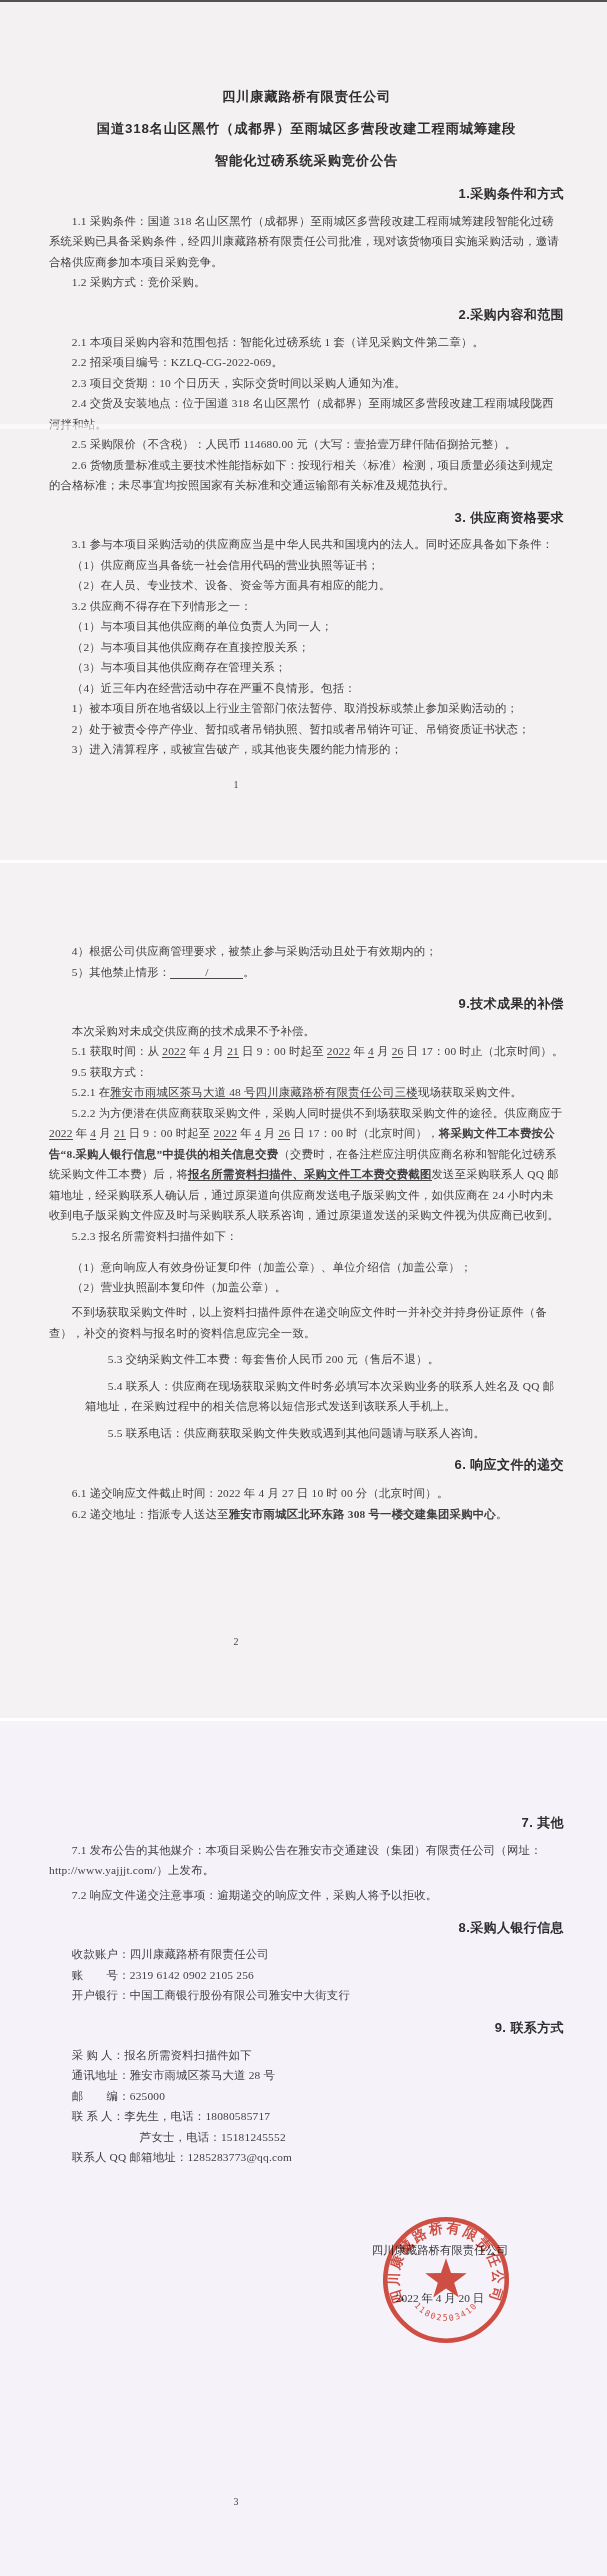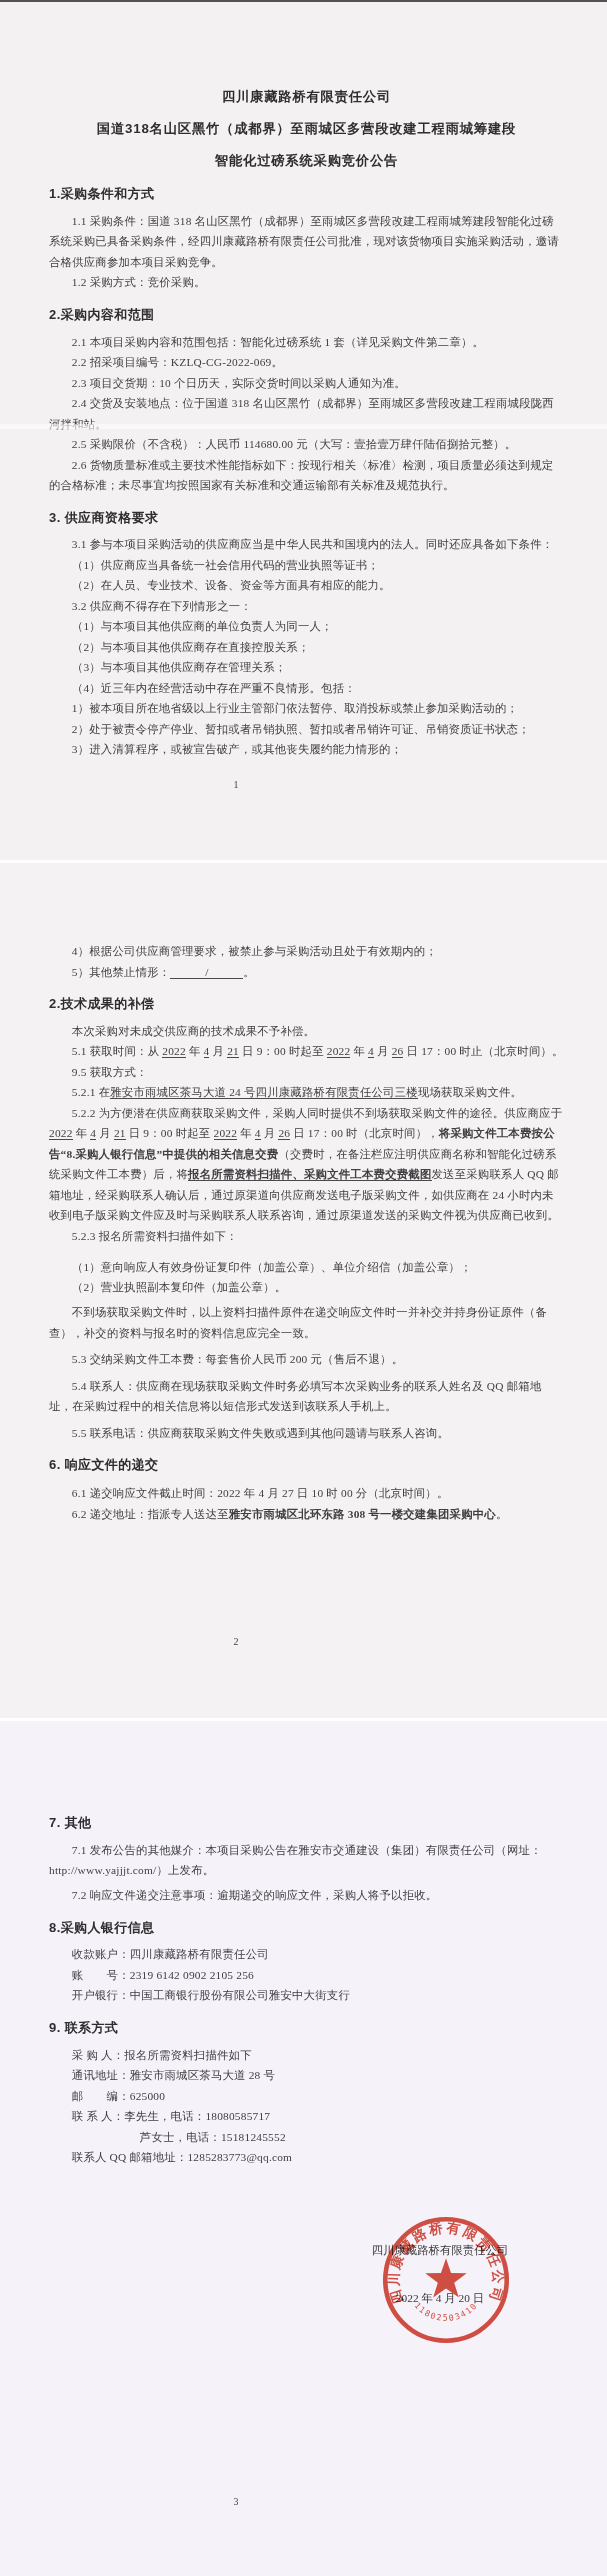--- a/index.html
+++ b/index.html
@@ -20,24 +20,25 @@
   .scan-band{position:absolute;left:0;width:607px;height:4.6px;background:rgba(255,255,255,0.55);}
   .title-line{
     text-align:center;font-weight:bold;font-size:13.3px;line-height:32px;
     color:#2e2d2f;font-family:"Liberation Sans","DejaVu Sans",sans-serif;
     letter-spacing:0.8px;
   }
   h2.sec-h{
     font-size:13px;line-height:26px;margin:3.8px 0 3.8px 0;font-weight:bold;
     color:#2e2d2f;font-family:"Liberation Sans","DejaVu Sans",sans-serif;
     letter-spacing:0.4px;
+    text-align:right;
   }
   h2.mt10{margin-top:9px;}
   p.para{margin:0;font-size:11.4px;line-height:20.5px;text-indent:2em;letter-spacing:0.2px;}
-  p.mt8{margin-top:6px;}
+  p.mt8{margin-top:6px;margin-left:36px;}
   p.mt14{margin-top:10.6px;}
   p.mt6{margin-top:4.6px;}
   .run-b{font-weight:bold;}
   .run-u{border-bottom:1.1px solid #4a484a;}
   .page-num{
     position:absolute;left:213px;width:46px;text-align:center;
     font-size:10px;color:#454345;
   }
   #page-1 .page-num{top:777px;}
   #page-2 .page-num{top:773px;}
@@ -98,26 +99,26 @@
   <p class="para">3）进入清算程序，或被宣告破产，或其他丧失履约能力情形的；</p>
 
   <div class="scan-band" style="top:422px;"></div>
   <div class="page-num">1</div>
 </div>
 
 <div class="page" id="page-2">
   <p class="para">4）根据公司供应商管理要求，被禁止参与采购活动且处于有效期内的；</p>
   <p class="para"><span>5）其他禁止情形：</span><span class="run-u">　　　/　　　</span><span>。</span></p>
 
-  <h2 class="sec-h mt10">2.技术成果的补偿</h2>
+  <h2 class="sec-h mt10">9.技术成果的补偿</h2>
   <p class="para">本次采购对未成交供应商的技术成果不予补偿。</p>
 
   <p class="para"><span>5.1 获取时间：从 </span><span class="run-u">2022</span><span> 年 </span><span class="run-u">4</span><span> 月 </span><span class="run-u">21</span><span> 日 9：00 时起至 </span><span class="run-u">2022</span><span> 年 </span><span class="run-u">4</span><span> 月 </span><span class="run-u">26</span><span> 日 17：00 时止（北京时间）。</span></p>
   <p class="para">9.5  获取方式：</p>
-  <p class="para"><span>5.2.1 在</span><span class="run-u">雅安市雨城区茶马大道 24 号四川康藏路桥有限责任公司三楼</span><span>现场获取采购文件。</span></p>
+  <p class="para"><span>5.2.1 在</span><span class="run-u">雅安市雨城区茶马大道 48 号四川康藏路桥有限责任公司三楼</span><span>现场获取采购文件。</span></p>
   <p class="para"><span>5.2.2 为方便潜在供应商获取采购文件，采购人同时提供不到场获取采购文件的途径。供应商应于 </span><span class="run-u">2022</span><span> 年 </span><span class="run-u">4</span><span> 月 </span><span class="run-u">21</span><span> 日 9：00 时起至 </span><span class="run-u">2022</span><span> 年 </span><span class="run-u">4</span><span> 月 </span><span class="run-u">26</span><span> 日 17：00 时（北京时间），</span><span class="run-b">将采购文件工本费按公告“8.采购人银行信息”中提供的相关信息交费</span><span>（交费时，在备注栏应注明供应商名称和智能化过磅系统采购文件工本费）后，将</span><span class="run-b run-u">报名所需资料扫描件、采购文件工本费交费截图</span><span>发送至采购联系人 QQ 邮箱地址，经采购联系人确认后，通过原渠道向供应商发送电子版采购文件，如供应商在 24 小时内未收到电子版采购文件应及时与采购联系人联系咨询，通过原渠道发送的采购文件视为供应商已收到。</span></p>
   <p class="para">5.2.3 报名所需资料扫描件如下：</p>
   <p class="para mt14">（1）意向响应人有效身份证复印件（加盖公章）、单位介绍信（加盖公章）；</p>
   <p class="para">（2）营业执照副本复印件（加盖公章）。</p>
   <p class="para mt6">不到场获取采购文件时，以上资料扫描件原件在递交响应文件时一并补交并持身份证原件（备查），补交的资料与报名时的资料信息应完全一致。</p>
   <p class="para mt8">5.3 交纳采购文件工本费：每套售价人民币 200 元（售后不退）。</p>
   <p class="para mt8">5.4 联系人：供应商在现场获取采购文件时务必填写本次采购业务的联系人姓名及 QQ 邮箱地址，在采购过程中的相关信息将以短信形式发送到该联系人手机上。</p>
   <p class="para mt8">5.5 联系电话：供应商获取采购文件失败或遇到其他问题请与联系人咨询。</p>
 
   <h2 class="sec-h mt10">6.  响应文件的递交</h2>

